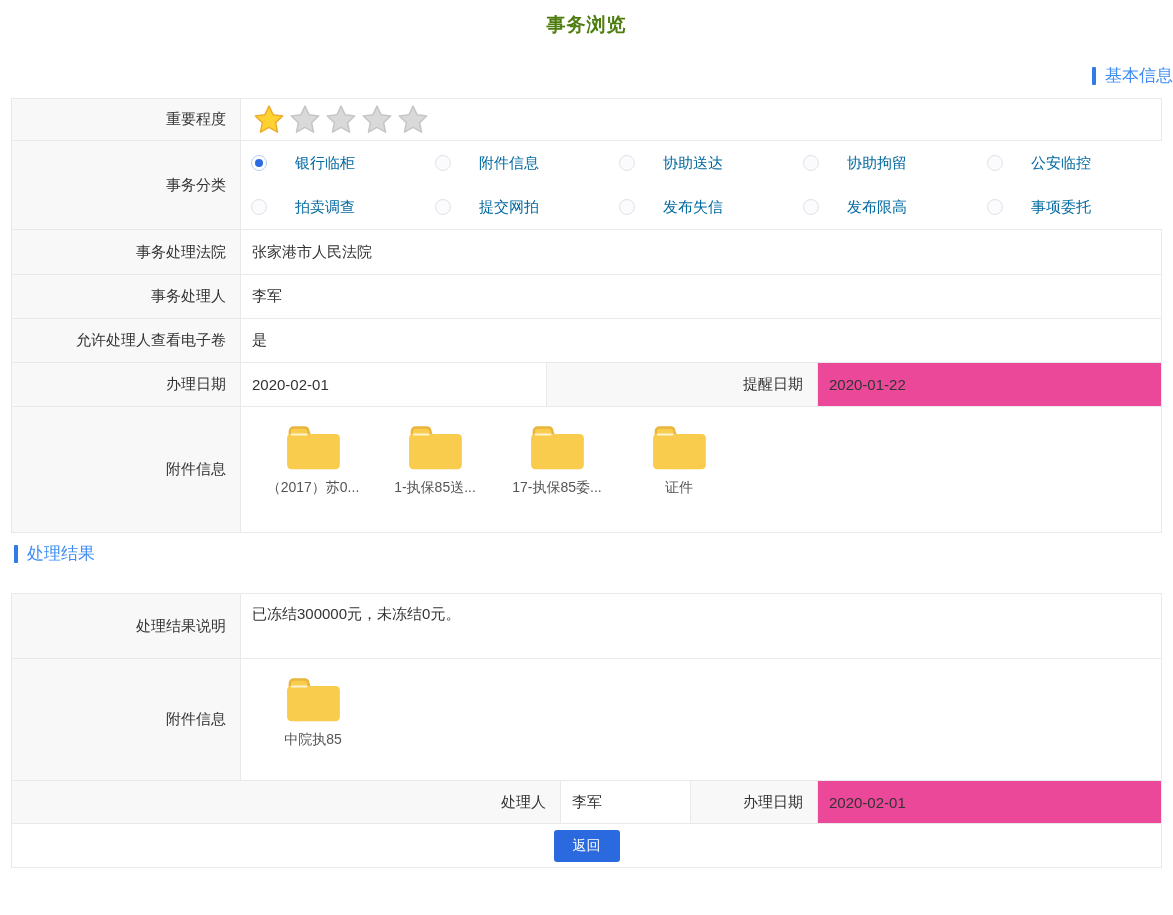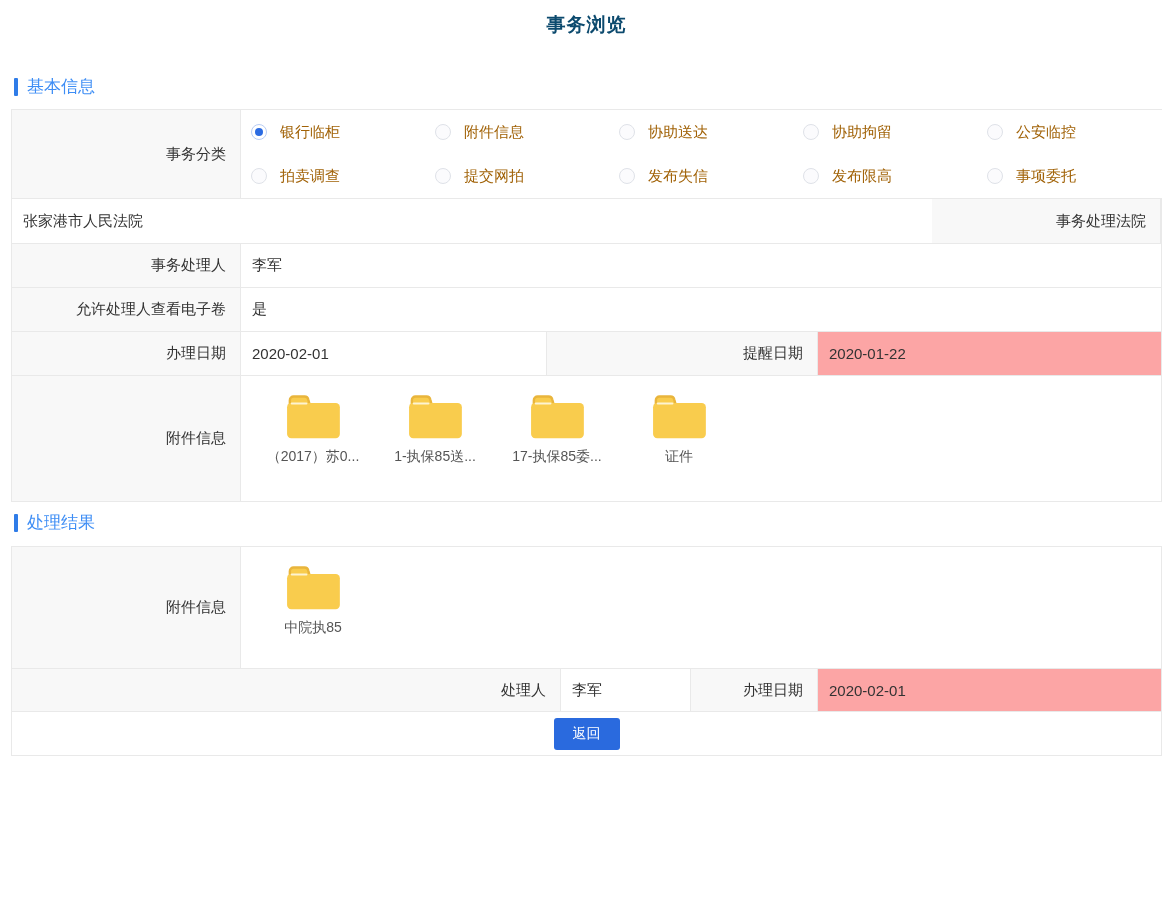--- a/index.html
+++ b/index.html
@@ -2,45 +2,45 @@
 <html><head>
 <meta charset="utf-8">
 <style>
   html,body{margin:0;padding:0;background:#fff;}
   body{
     width:1173px;height:915px;position:relative;overflow:hidden;
     font-family:"Liberation Sans","DejaVu Sans",sans-serif;color:#333;
   }
   .page-title{
     padding-top:12px;height:30px;text-align:center;
-    font-size:19px;font-weight:bold;color:#0c4a6e;letter-spacing:1px;
+    font-size:19px;font-weight:bold;color:#4d7c0f;letter-spacing:1px;
   }
   .section-hdr{display:flex;align-items:center;margin-left:14px;}
   .section-hdr .bar{width:4px;height:18px;background:#2f7ce8;margin-right:9px;border-radius:1px;}
   .section-hdr .stxt{color:#3d8df5;font-size:17px;}
-  .hdr1{margin-top:33px;margin-bottom:11px;}
-  .hdr2{margin-top:9px;margin-bottom:12px;}
+  .hdr1{margin-top:22px;margin-bottom:11px;justify-content:flex-end;}
+  .hdr2{margin-top:9px;margin-bottom:28px;}
   .tbl{
     margin:0 11px;border:1px solid #e9e9e9;box-sizing:border-box;width:1151px;
   }
   .row{display:flex;align-items:stretch;border-bottom:1px solid #e9e9e9;box-sizing:border-box;}
   .row:last-child{border-bottom:none;}
   .cell{display:flex;align-items:center;box-sizing:border-box;font-size:15px;}
   .lbl{
     width:229px;background:#f8f8f8;justify-content:flex-end;
     padding-right:14px;border-right:1px solid #e9e9e9;color:#333;flex:none;
   }
   .lbl-wide{width:549px;}
   .val{flex:1;padding-left:11px;background:#fff;}
   .lbl2{
     width:272px;background:#f8f8f8;justify-content:flex-end;flex:none;
     padding-right:14px;border-left:1px solid #e9e9e9;border-right:1px solid #e9e9e9;
   }
   .lbl2-narrow{width:128px;}
-  .val2{width:343px;flex:none;padding-left:11px;background:#fca5a5;}
+  .val2{width:343px;flex:none;padding-left:11px;background:#ec4899;}
   .top-align{align-items:flex-start;padding-top:11px;}
   
   .h42{height:42px}.h89{height:89px}.h45{height:45px}.h44{height:44px}
   .h67{height:67px}.h125{height:125px}.h65{height:65px}.h122{height:122px}.h43{height:43px}
   
   .stars{display:flex;align-items:center;gap:4px;margin-left:1px;}
   .star{width:32px;height:31px;}
   .star path{fill:#d9d9d9;stroke:#c6c6c6;stroke-width:1.2;stroke-linejoin:round;}
   .star.on path{fill:#ffd232;stroke:#eead2b;}
   
@@ -48,21 +48,21 @@
     display:grid;grid-template-columns:repeat(5,184px);grid-auto-rows:44px;
     align-items:center;width:100%;
   }
   .radio-opt{display:flex;align-items:center;cursor:pointer;}
   .rc{
     width:14px;height:14px;border-radius:50%;border:1px solid #dfe2e8;background:#fbfbfd;
     display:inline-flex;align-items:center;justify-content:center;flex:none;
   }
   .rc.sel{background:#fff;border-color:#b9cdf5;}
   .rc .dot{width:8px;height:8px;border-radius:50%;background:#2b6be2;}
-  .rl{margin-left:13px;color:#a16207;}
+  .rl{margin-left:28px;color:#0369a1;}
   
   .attach-list{display:flex;align-items:flex-start;padding-top:15px;}
   .attach-item{
     width:122px;display:flex;flex-direction:column;align-items:center;cursor:pointer;margin-right:0px;justify-content:center;
   }
   .folder{width:62px;height:50px;display:block;}
   .attach-name{
     margin-top:7px;font-size:14px;color:#555;max-width:120px;white-space:nowrap;
     overflow:hidden;text-align:center;
   }
@@ -78,20 +78,42 @@
 <body>
 
 <div class="page-title">事务浏览</div>
 
 <div class="section-hdr hdr1">
   <span class="bar"></span>
   <span class="stxt">基本信息</span>
 </div>
 
 <div class="tbl">
+  <div class="row h42">
+    <div class="cell lbl">重要程度</div>
+    <div class="cell val">
+      <div class="stars">
+          <svg class="star on" viewBox="0 0 24 24">
+            <path d="M12 1.6 L15.2 8.4 L22.6 9.3 L17.1 14.4 L18.6 21.8 L12 18.1 L5.4 21.8 L6.9 14.4 L1.4 9.3 L8.8 8.4 Z"></path>
+          </svg>
+          <svg class="star" viewBox="0 0 24 24">
+            <path d="M12 1.6 L15.2 8.4 L22.6 9.3 L17.1 14.4 L18.6 21.8 L12 18.1 L5.4 21.8 L6.9 14.4 L1.4 9.3 L8.8 8.4 Z"></path>
+          </svg>
+          <svg class="star" viewBox="0 0 24 24">
+            <path d="M12 1.6 L15.2 8.4 L22.6 9.3 L17.1 14.4 L18.6 21.8 L12 18.1 L5.4 21.8 L6.9 14.4 L1.4 9.3 L8.8 8.4 Z"></path>
+          </svg>
+          <svg class="star" viewBox="0 0 24 24">
+            <path d="M12 1.6 L15.2 8.4 L22.6 9.3 L17.1 14.4 L18.6 21.8 L12 18.1 L5.4 21.8 L6.9 14.4 L1.4 9.3 L8.8 8.4 Z"></path>
+          </svg>
+          <svg class="star" viewBox="0 0 24 24">
+            <path d="M12 1.6 L15.2 8.4 L22.6 9.3 L17.1 14.4 L18.6 21.8 L12 18.1 L5.4 21.8 L6.9 14.4 L1.4 9.3 L8.8 8.4 Z"></path>
+          </svg>
+        </div>
+    </div>
+  </div>
 
   <div class="row h89">
     <div class="cell lbl">事务分类</div>
     <div class="cell val" style="padding-left:10px;">
       <div class="radio-grid">
           <div class="radio-opt">
             <span class="rc sel">
               <span class="dot"></span>
             </span>
             <span class="rl">银行临柜</span>
@@ -130,22 +152,22 @@
           </div>
           <div class="radio-opt">
             <span class="rc"></span>
             <span class="rl">事项委托</span>
           </div>
         </div>
     </div>
   </div>
 
   <div class="row h45">
+    <div class="cell lbl">事务处理法院</div>
     <div class="cell val">张家港市人民法院</div>
-    <div class="cell lbl">事务处理法院</div>
   </div>
 
   <div class="row h44">
     <div class="cell lbl">事务处理人</div>
     <div class="cell val">李军</div>
   </div>
 
   <div class="row h44">
     <div class="cell lbl">允许处理人查看电子卷</div>
     <div class="cell val">是</div>
@@ -197,20 +219,24 @@
       </div>
   </div>
 </div>
 
 <div class="section-hdr hdr2">
   <span class="bar"></span>
   <span class="stxt">处理结果</span>
 </div>
 
 <div class="tbl">
+  <div class="row h65">
+    <div class="cell lbl">处理结果说明</div>
+    <div class="cell val top-align">已冻结300000元，未冻结0元。</div>
+  </div>
 
   <div class="row h122">
     <div class="cell lbl">附件信息</div>
     <div class="cell val attach-list">
         <div class="attach-item">
           <svg class="folder" viewBox="0 0 66 54">
             <path d="M8 17 v-7 a4 4 0 0 1 4 -4 h12 a4 4 0 0 1 3.9 3.1 l1.8 7" fill="#f9cc4d" stroke="#e9b53c" stroke-width="2.6"></path>
             <rect x="5" y="13" width="57" height="38" rx="4.5" fill="#f9cc4d"></rect>
             <path d="M10 13.5 h16" stroke="#fdf3d2" stroke-width="2" stroke-linecap="round"></path>
           </svg>

